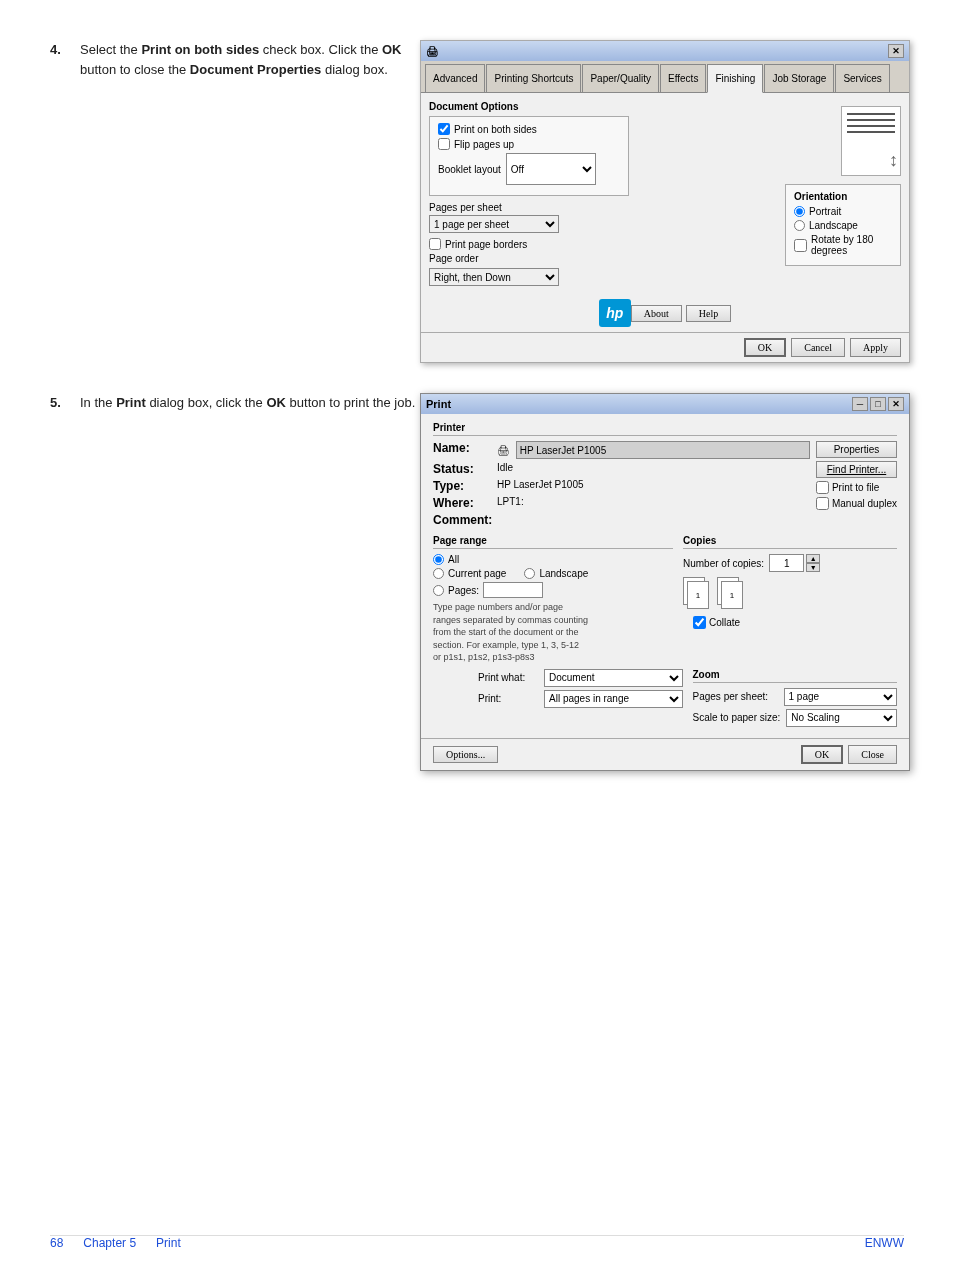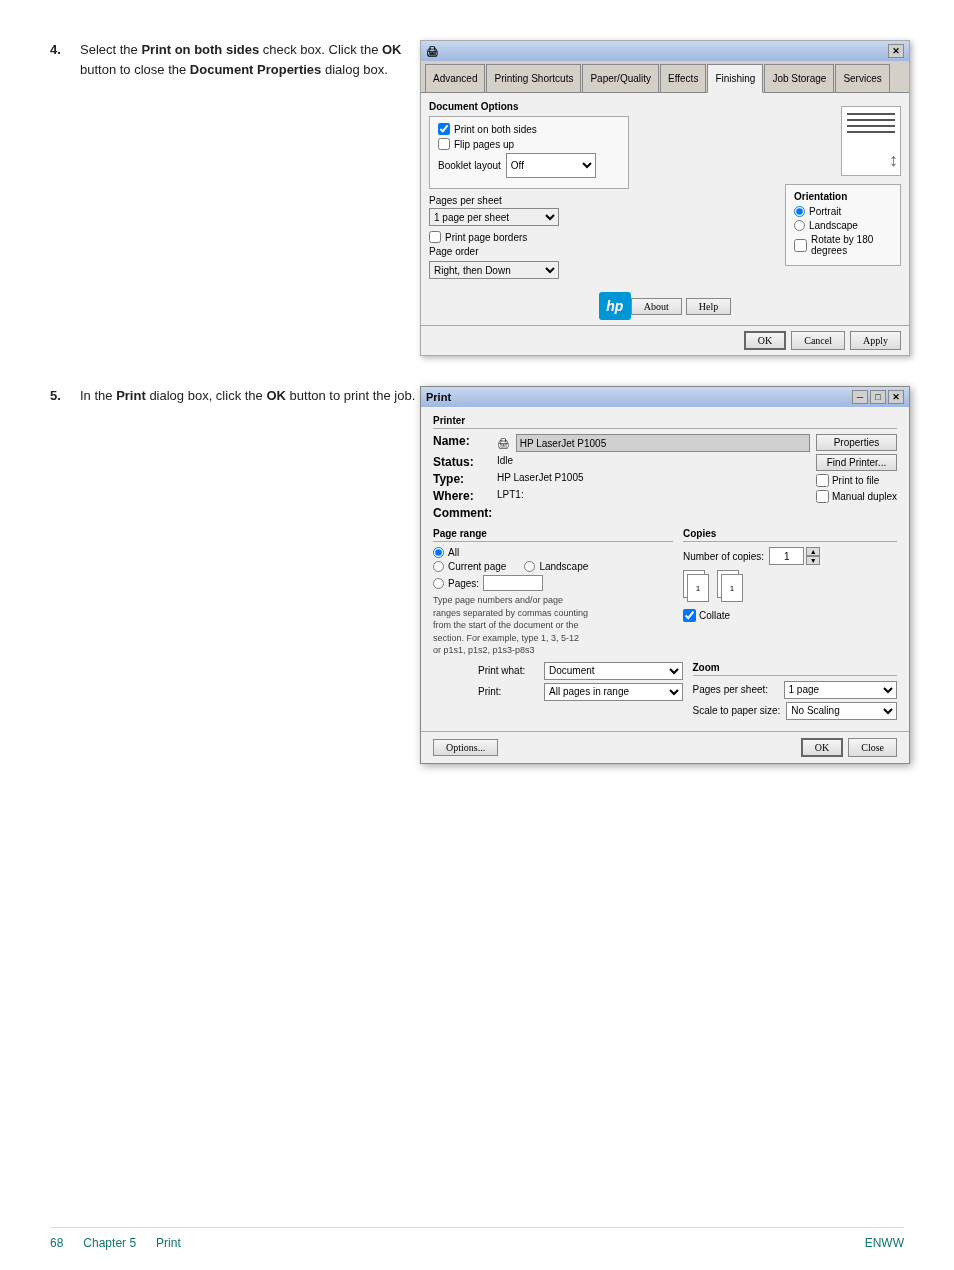--- a/index.html
+++ b/index.html
@@ -137,21 +137,21 @@
 
     .form-row {
       display: flex;
       align-items: center;
       gap: 5px;
       margin-bottom: 4px;
       font-size: 10px;
     }
     .form-row select {
       font-size: 10px;
-      height: 25px;
+      height: 32px;
       border: 1px solid #888;
       background: #fff;
     }
     .form-row label {
       min-width: 60px;
     }
 
     .pages-per-sheet-label {
       font-size: 10px;
       color: #000;
@@ -279,20 +279,21 @@
       font-size: 10px;
       flex: 1;
     }
     .find-printer-btn {
       padding: 2px 6px;
       font-size: 10px;
       border: 1px solid #888;
       background: linear-gradient(to bottom, #f5f5f5, #ddd);
       cursor: pointer;
       white-space: nowrap;
+      text-decoration: underline;
     }
     .printer-right-col {
       display: flex;
       flex-direction: column;
       gap: 3px;
     }
 
     .two-col {
       display: flex;
       gap: 10px;
@@ -386,23 +387,23 @@
     
     .page-footer {
       position: absolute;
       bottom: 20px;
       left: 50px;
       right: 50px;
       display: flex;
       justify-content: space-between;
       align-items: center;
       font-size: 12px;
-      color: #0f766e;
+      color: #1d4ed8;
       border-top: 1px solid #ddd;
-      padding-top: 8px;
+      padding-top: 0;
     }
     .footer-left {
       display: flex;
       gap: 20px;
     }
     .footer-right {
       font-size: 12px;
     }
 
     .pages-textarea-hint {
@@ -635,21 +636,21 @@
               <div class="collate-preview">
                 <div style="position:relative; width:30px; height:35px;">
                   <div style="position:absolute; top:0; left:0; width:22px; height:28px; border:1px solid #888; background:#fff;"></div>
                   <div style="position:absolute; top:4px; left:4px; width:22px; height:28px; border:1px solid #888; background:#fff; display:flex; align-items:center; justify-content:center; font-size:8px;">1</div>
                 </div>
                 <div style="position:relative; width:30px; height:35px;">
                   <div style="position:absolute; top:0; left:0; width:22px; height:28px; border:1px solid #888; background:#fff;"></div>
                   <div style="position:absolute; top:4px; left:4px; width:22px; height:28px; border:1px solid #888; background:#fff; display:flex; align-items:center; justify-content:center; font-size:8px;">1</div>
                 </div>
               </div>
-              <div style="display:flex; align-items:center; gap:3px; font-size:10px;">
+              <div style="display:flex; align-items:center; gap:3px; font-size:10px;margin-left:10px;">
                 <input type="checkbox" checked="" style="">
                 <label>Collate</label>
               </div>
             </div>
           </div>
 
           <div style="display:flex; gap:10px; margin-top:5px;margin-left:45px;">
             <div style="flex:1;">
               <div class="print-what-row">
                 <label>Print what:</label>

